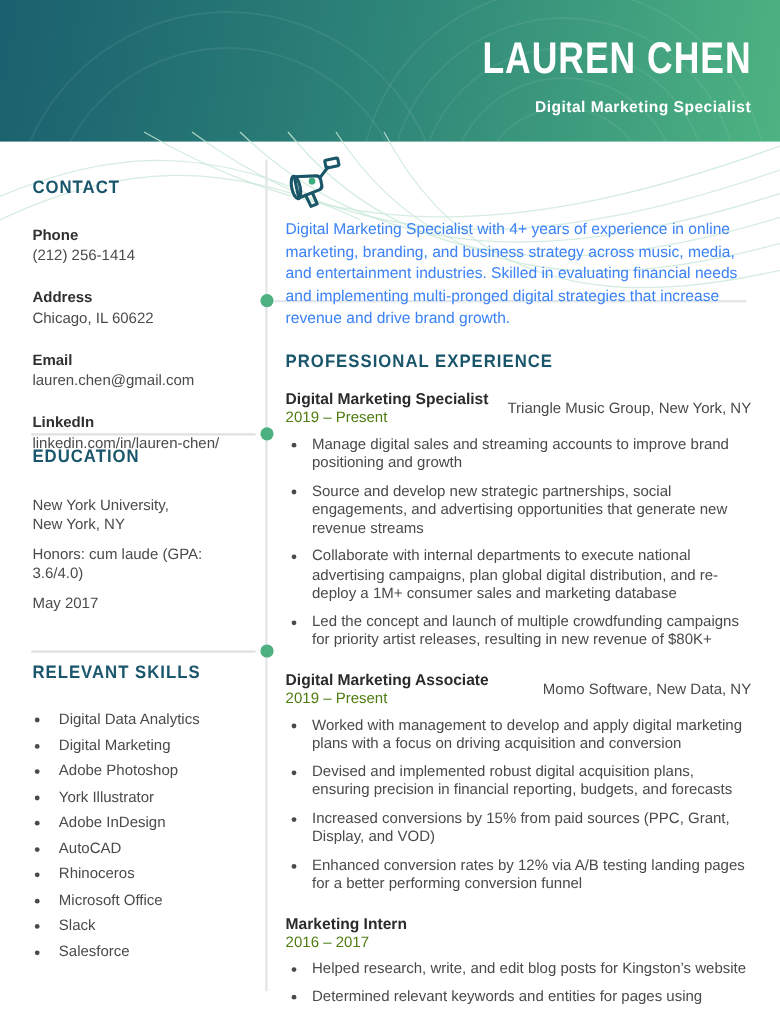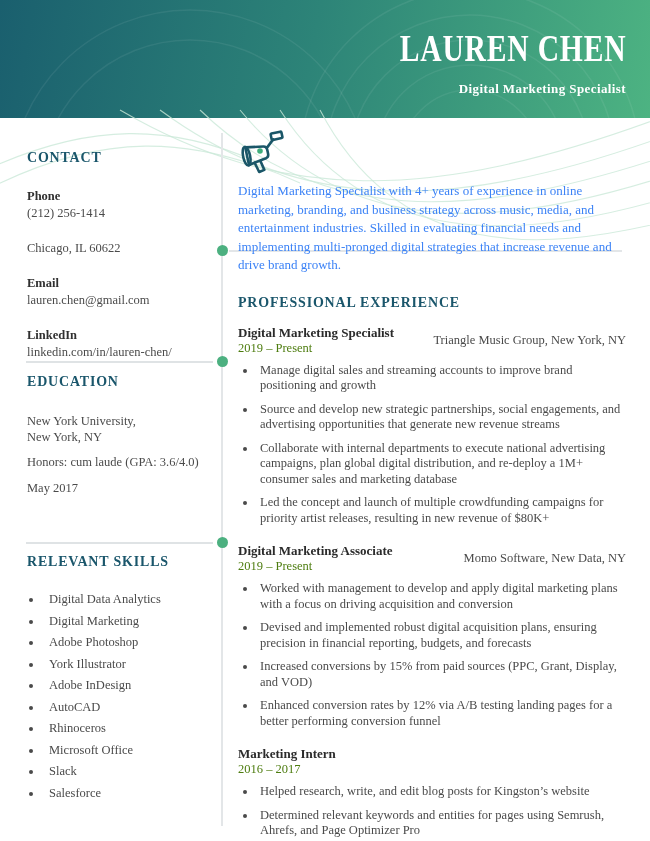--- a/index.html
+++ b/index.html
@@ -1,19 +1,19 @@
 <!DOCTYPE html>
 <html><head>
 <meta charset="utf-8">
 <style>
   * { margin:0; padding:0; box-sizing:border-box; }
   html,body { background:#fff; }
   .page {
     position:relative; width:650px; height:841px; background:#fff;
-    font-family:Liberation Serif, serif; overflow:hidden; margin:0 auto;
+    font-family:Liberation Sans, sans-serif; overflow:hidden; margin:0 auto;
   }
   
   .header {
     position:absolute; top:0; left:0; width:650px; height:118px;
     background:linear-gradient(100deg, #1a5f6e 0%, #2d8478 48%, #4db382 100%);
     overflow:hidden;
   }
   .header-arcs { position:absolute; top:0; left:0; }
   .header-text { position:absolute; top:0; right:24px; width:420px; text-align:right; }
   .name {
@@ -110,20 +110,21 @@
   <div class="dot dot-2"></div>
   <div class="dot dot-3"></div>
 
   <section class="sb-section sb-contact">
     <span class="sec-heading">CONTACT</span>
     <div class="citem">
       <div class="clabel">Phone</div>
       <div class="cvalue">(212) 256-1414</div>
     </div>
     <div class="citem">
+      <div class="clabel">Address</div>
       <div class="cvalue">Chicago, IL 60622</div>
     </div>
     <div class="citem">
       <div class="clabel">Email</div>
       <div class="cvalue">lauren.chen@gmail.com</div>
     </div>
     <div class="citem">
       <div class="clabel">LinkedIn</div>
       <div class="cvalue">linkedin.com/in/lauren-chen/</div>
     </div>

